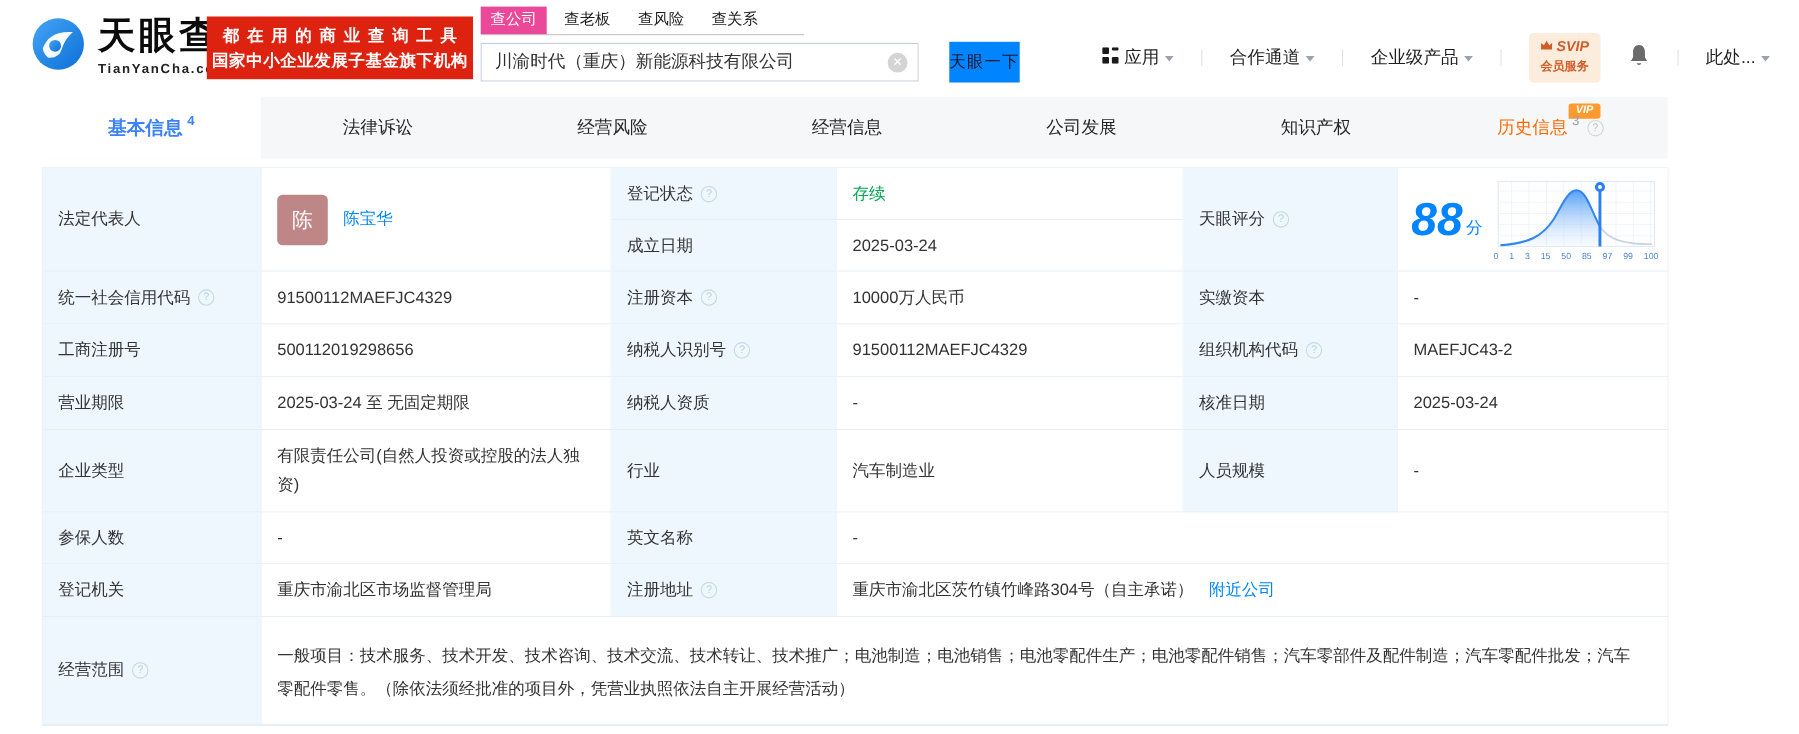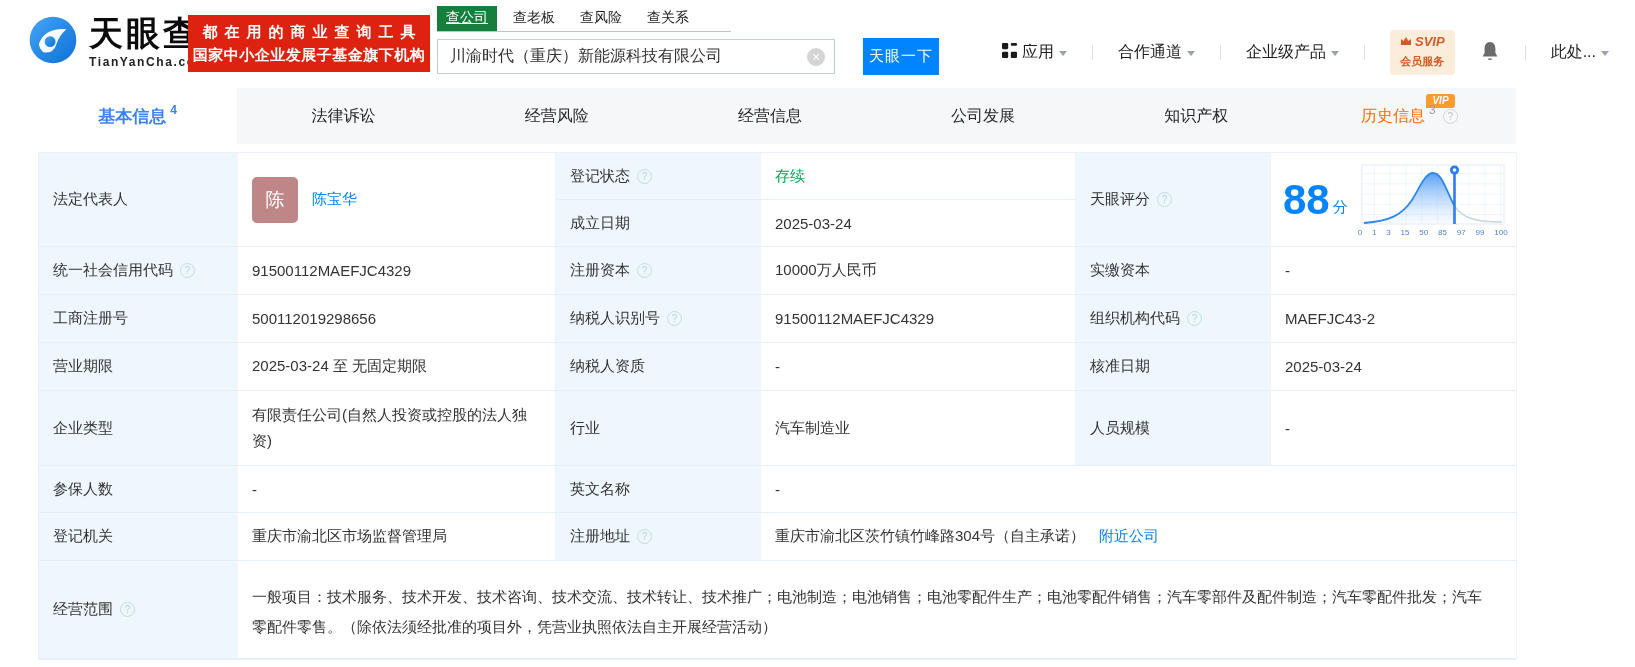--- a/index.html
+++ b/index.html
@@ -12,28 +12,28 @@
   .logo-txt .brand { font-size:34px; font-weight:900; color:#0b0b0b; line-height:1; letter-spacing:3px; }
   .logo-txt .domain { font-size:12px; font-weight:700; color:#222; letter-spacing:1.6px; margin-top:5px; }
   .banner { position:absolute; left:188px; top:15px; width:242px; height:57px; background:#de2210;
     color:#fff; font-weight:700; display:flex; flex-direction:column; align-items:center; justify-content:center; }
   .banner .l1 { font-size:15px; letter-spacing:7px; margin-left:7px; }
   .banner .l2 { font-size:15px; letter-spacing:.5px; margin-top:4px; }
 
   .search { position:absolute; left:437px; top:6px; }
   .stabs { display:flex; align-items:flex-end; width:294px; border-bottom:1px solid #c2c2c2; }
   .stab { font-size:14px; color:#1c1c1c; padding:3px 9px 4px; margin-right:7px; cursor:pointer; white-space:nowrap; }
-  .stab.active { background:#15803d; color:#fff;text-decoration:underline; }
+  .stab.active { background:#ec4899; color:#fff; }
   .sbox { display:flex; margin-top:7px; }
   .input-wrap { position:relative; width:398px; height:35px; border:1px solid #c3ced8; background:#fff; }
   .input-wrap input { width:100%; height:100%; border:0; outline:none; padding:0 36px 0 12px; font-size:16px; color:#333;
     font-family:"Liberation Sans","DejaVu Sans",sans-serif; }
   .clear-ic { position:absolute; right:9px; top:8px; width:18px; height:18px; border-radius:50%; background:#d4d4d4;
     color:#fff; font-size:11px; line-height:18px; text-align:center; cursor:pointer; }
-  .go-btn { margin-left:28px; width:76px; height:37px; margin-top:-1px; background:#0084ff; color:#ffffff; border:none;
+  .go-btn { margin-left:28px; width:64px; height:37px; margin-top:-1px; background:#0084ff; color:#0f172a; border:none;
     font-size:15px; letter-spacing:1px; cursor:pointer; display:flex; align-items:center; justify-content:center;
     font-family:"Liberation Sans","DejaVu Sans",sans-serif; }
 
   .nav { position:absolute; right:26px; top:30px; display:flex; align-items:center; gap:25px; font-size:16px; color:#1f1f1f; }
   .nav-item { display:flex; align-items:center; gap:5px; cursor:pointer; white-space:nowrap; }
   .caret { width:0; height:0; border-left:4.5px solid transparent; border-right:4.5px solid transparent;
     border-top:5.5px solid #9aa3ad; margin-top:2px; }
   .sep { width:1px; height:15px; background:#e1e1e1; }
   .svip { background:#fcecdc; border-radius:4px; padding:4px 10px 5px; color:#cf5d28; font-weight:700;
     text-align:center; line-height:1.25; cursor:pointer; }
@@ -65,21 +65,21 @@
   .lbl { background:#eef7fd; }
   .green { color:#00a850; }
   .dash { color:#333; }
   a.lnk { color:#0084ff; text-decoration:none; cursor:pointer; }
   .avatar { width:46px; height:46px; border-radius:5px; background:#bf8688; color:#fff; font-size:19px;
     display:flex; align-items:center; justify-content:center; margin-right:14px; flex:none; cursor:pointer; }
   .wrap2 { line-height:26px; align-items:center; }
   .scope-val { line-height:30px; padding-top:4px; padding-right:22px; }
 
   .score-cell { padding:0 6px 0 12px; }
-  .score-num { font-size:42px; font-weight:700; color:#0084ff; line-height:1; }
+  .score-num { font-size:42px; font-weight:700; color:#0084ff; line-height:1;font-style:italic; }
   .score-unit { font-size:15px; color:#0084ff; margin:16px 0 0 3px; }
   .chart-box { display:flex; flex-direction:column; margin-left:10px; }
   .axis { display:flex; justify-content:space-between; width:150px; font-size:8px; color:#4a86d2; margin-top:1px; }
 </style>
 </head>
 <body>
 
 <div class="hdr">
   <div class="logo">
     <span>

